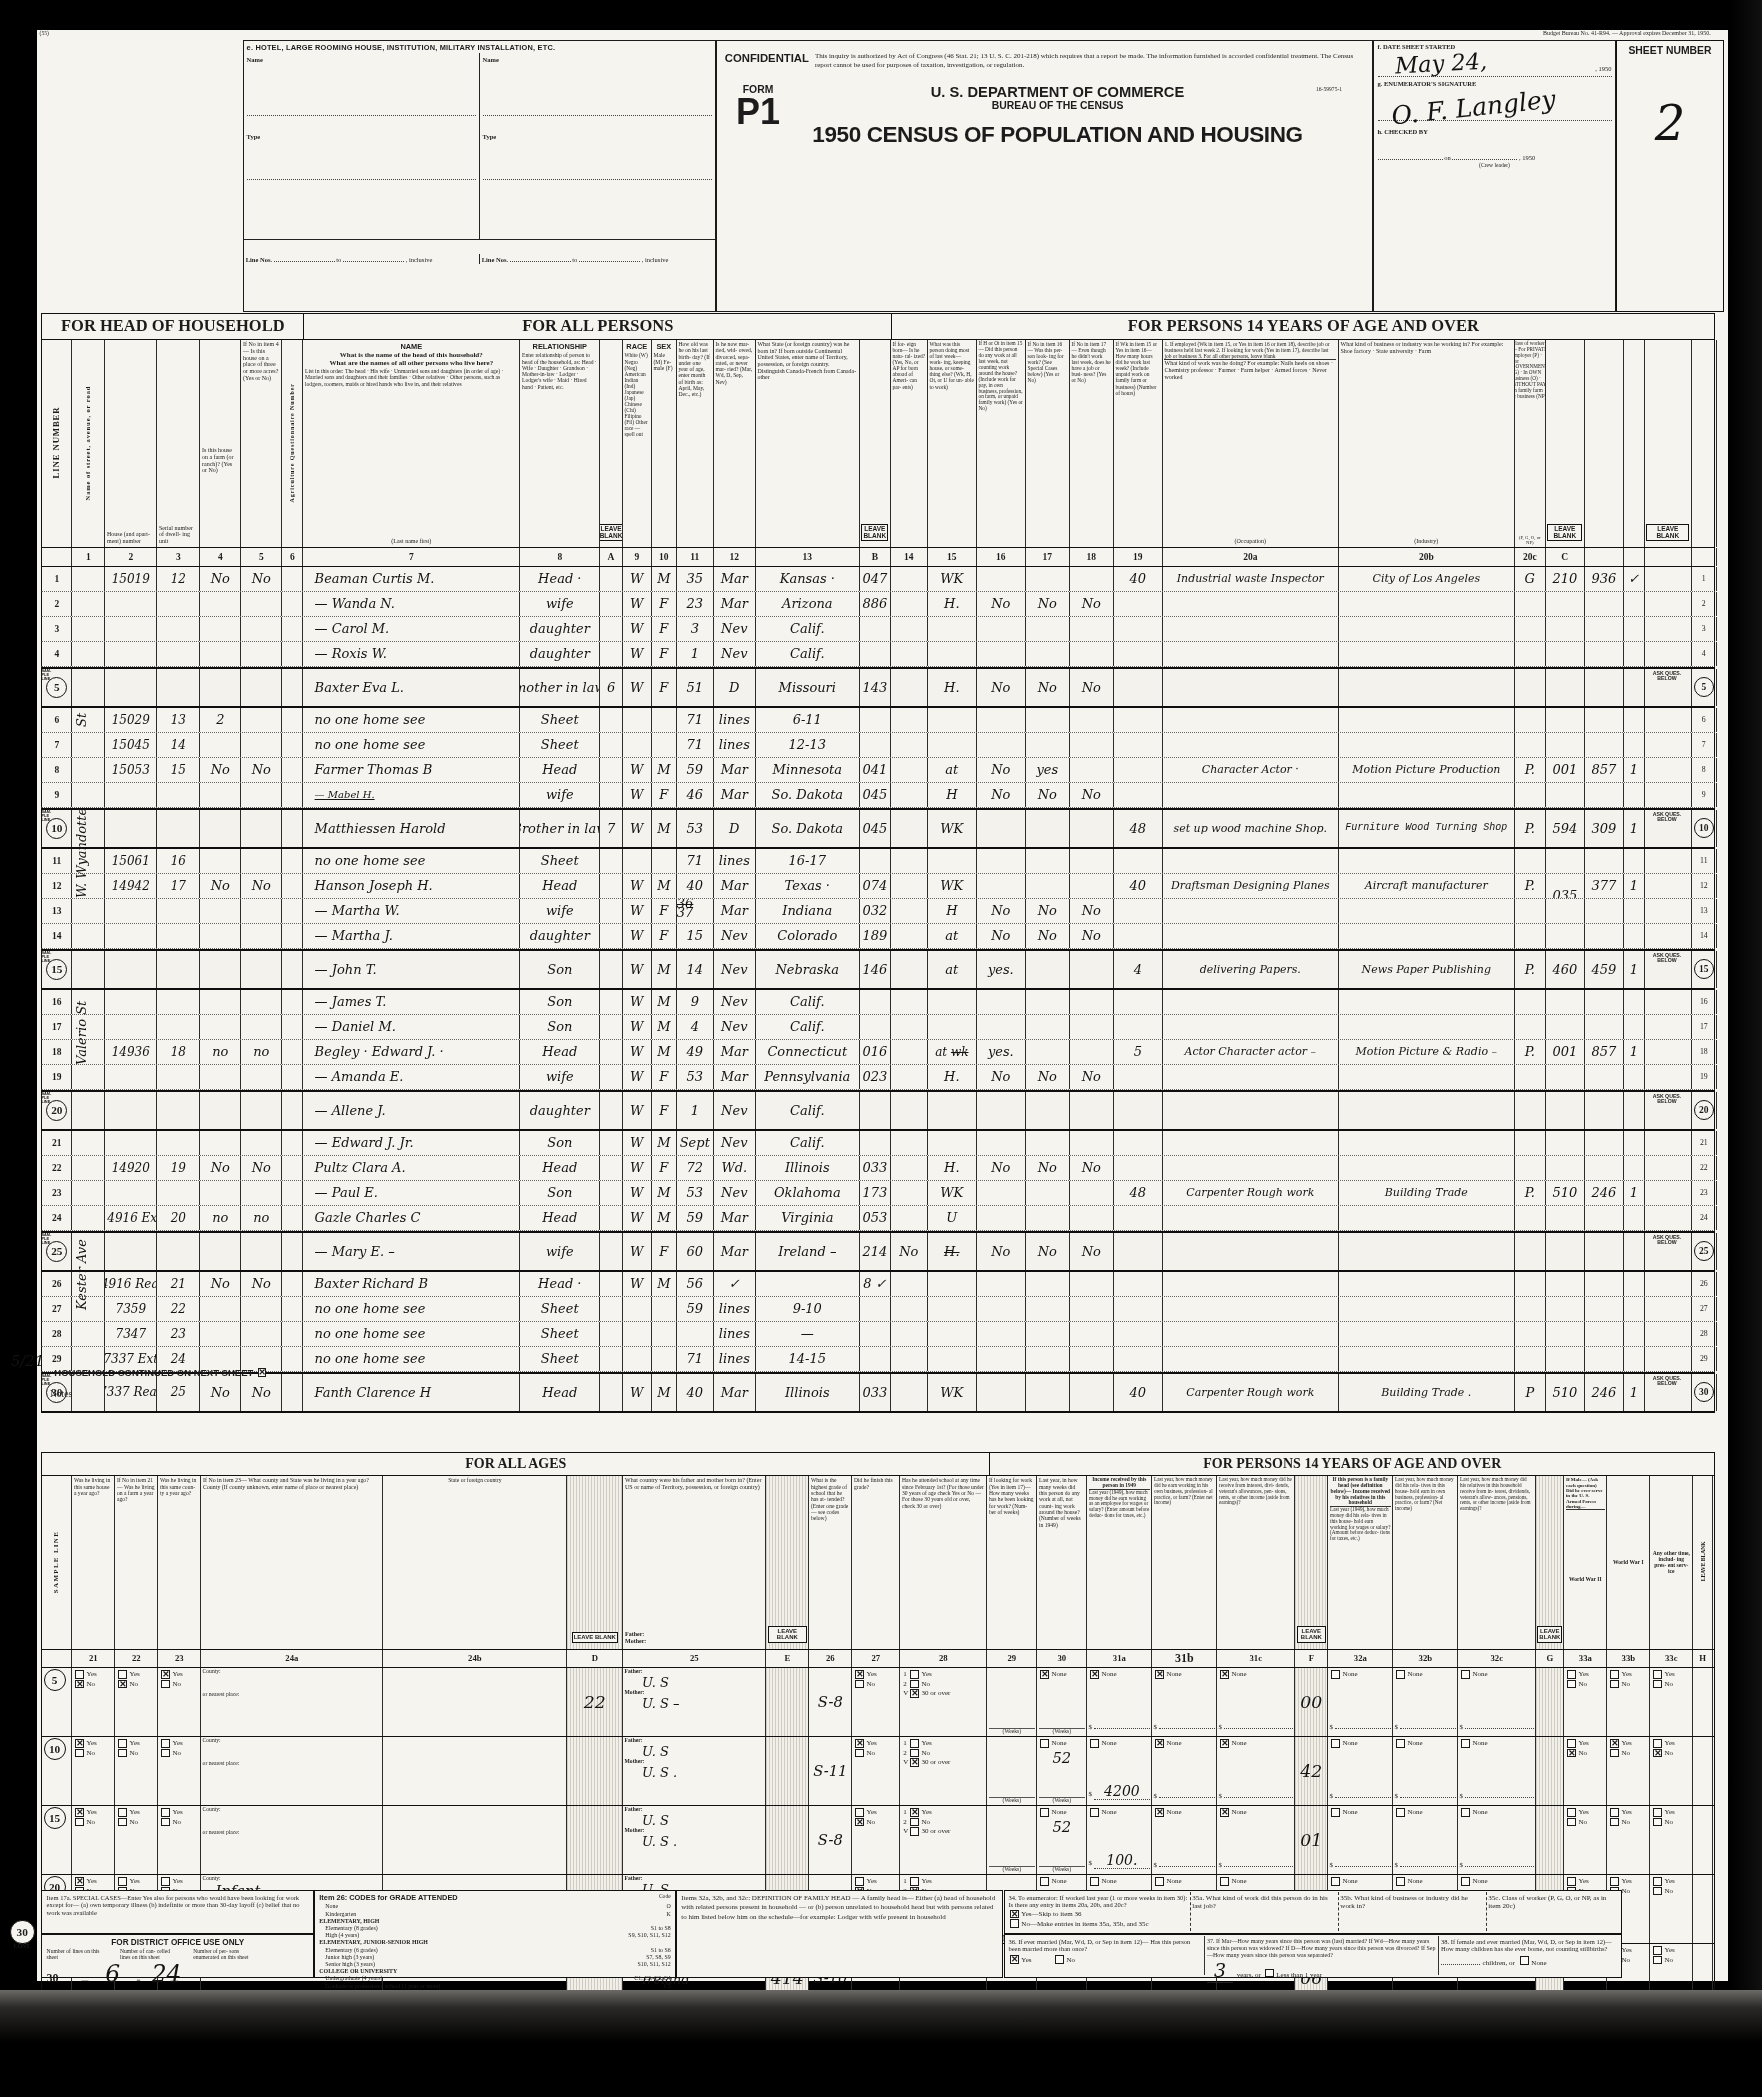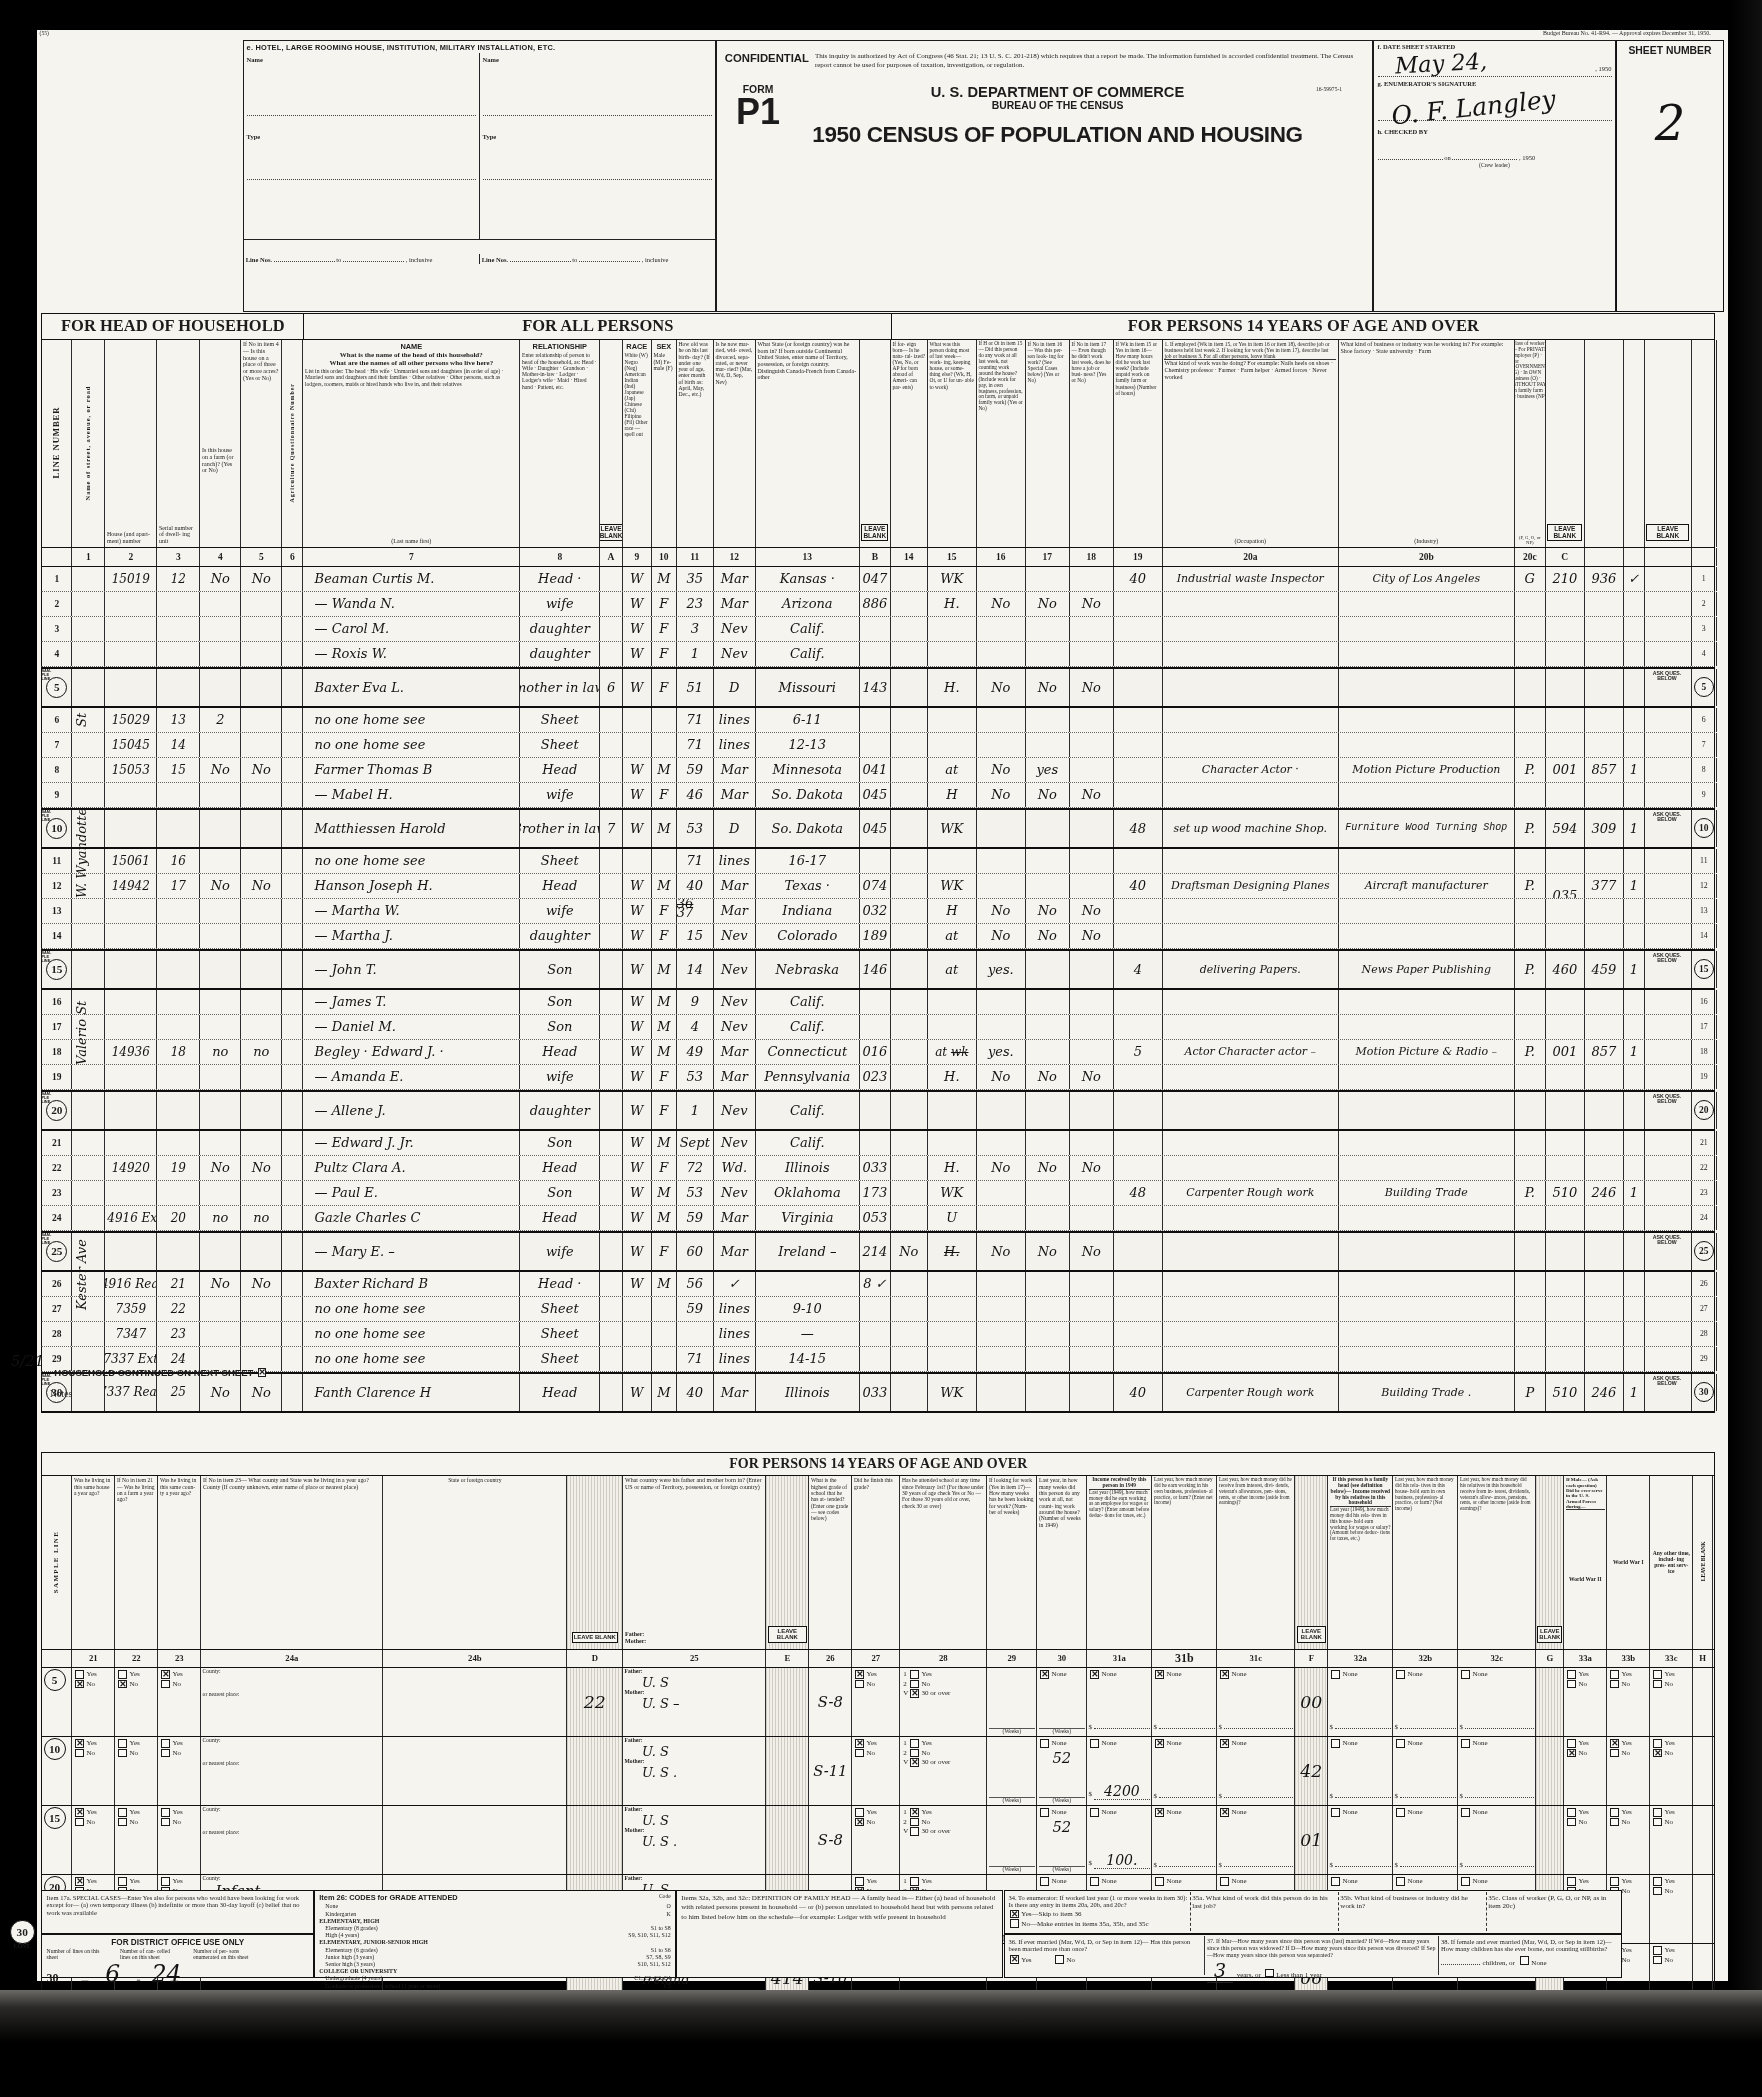--- a/index.html
+++ b/index.html
@@ -747,21 +747,21 @@
           <div class="mcell" style="width: 30px;">
             <div class="bold" style="font-size: 9.5px;">9</div>
           </div>
           <div class="mcell" style="width: 33px;"></div>
           <div class="mcell" style="width: 52px;"></div>
           <div class="mcell" style="width: 43px;"></div>
           <div class="mcell" style="width: 41px;"></div>
           <div class="mcell" style="width: 41px;"></div>
           <div class="mcell" style="width: 21px;"></div>
           <div class="mcell name-cell" style="width: 217px;">
-            <div class="hw" style="font-size: 13px; white-space: nowrap;">— Mabel H.</div>
+            <div class="hw" style="font-size: 10px; white-space: nowrap; text-decoration: underline;">— Mabel H.</div>
           </div>
           <div class="mcell" style="width: 80px;">
             <div class="hw" style="font-size: 13px; white-space: nowrap;">wife</div>
           </div>
           <div class="mcell" style="width: 22.5px;"></div>
           <div class="mcell" style="width: 29px;">
             <div class="hw" style="font-size: 13px; white-space: nowrap;">W</div>
           </div>
           <div class="mcell" style="width: 25px;">
             <div class="hw" style="font-size: 13px; white-space: nowrap;">F</div>
@@ -2089,20 +2089,21 @@
 
   <div class="abs" style="left:4.3px;top:1330px;width:1674px;height:26px;display:flex;align-items:center;">
     <div class="bold sans" style="font-size:9.5px;margin-left:13px;">HOUSEHOLD CONTINUED ON NEXT SHEET</div>
     <span class="cbx" style="margin-left:4.3px;">✕</span>
   </div>
   <div class="abs hw" style="left:-26px;top:1322px;font-size:14.7px;">5/21</div>
   <div class="abs" style="left:13px;top:1359px;font-size:9.5px;">Notes</div>
 
   <div id="sampleTable" class="abs" style="left:4.3px;top:1422px;width:1674px;">
       <div class="secband" style="height: 22px;">
+        <div class="bold ctr" style="width: 947px; font-size: 14px; border-right: 1.3px solid rgb(17, 17, 17); display: flex; align-items: center; justify-content: center;">FOR ALL AGES</div>
         <div class="bold ctr" style="flex: 1 1 0%; font-size: 14px; display: flex; align-items: center; justify-content: center;">FOR PERSONS 14 YEARS OF AGE AND OVER</div>
       </div>
       <div class="mrowwrap" style="height: 173px; border-top: 1.3px solid rgb(17, 17, 17);">
         <div class="mcell hcell" style="width: 30px;">
           <div class="vert bold" style="font-size: 7px; margin: auto; letter-spacing: 1.3px; height: 95%; text-align: center;">SAMPLE LINE</div>
         </div>
         <div class="mcell hcell" style="width: 43px;">
           <div style="font-size: 5.6px; line-height: 1.14; text-align: left;">Was he living in this same house a year ago?</div>
         </div>
         <div class="mcell hcell" style="width: 43px;">

